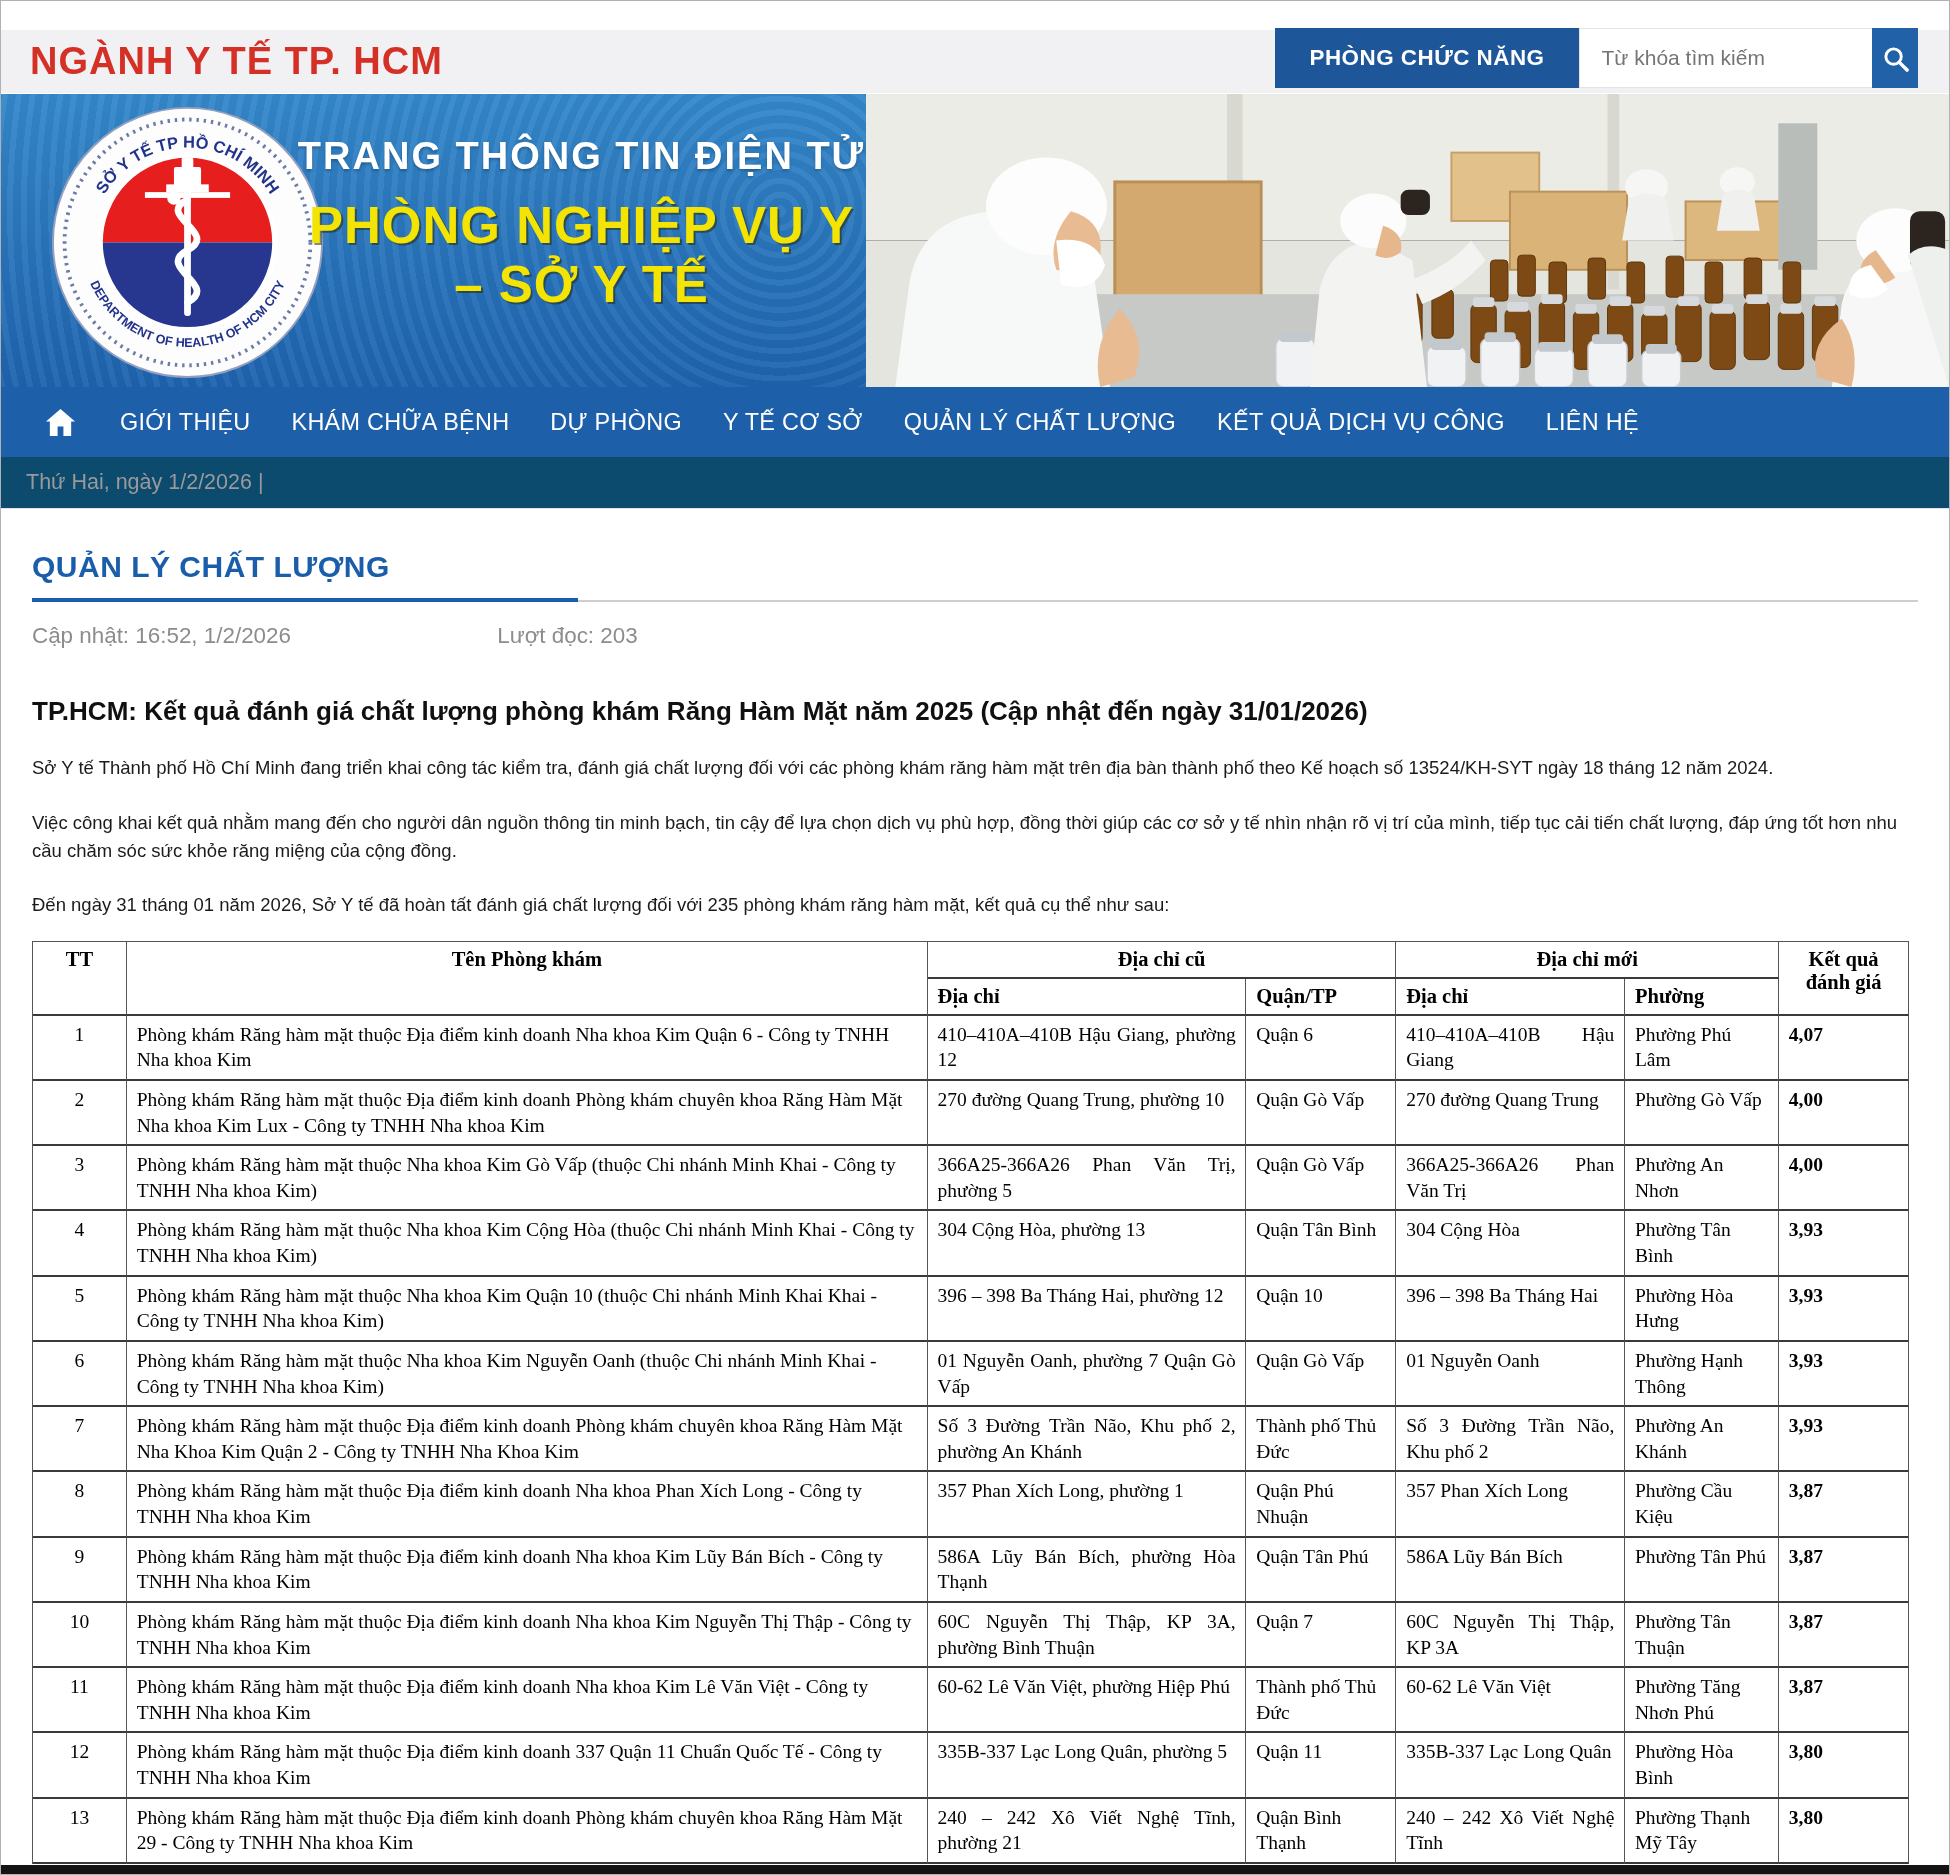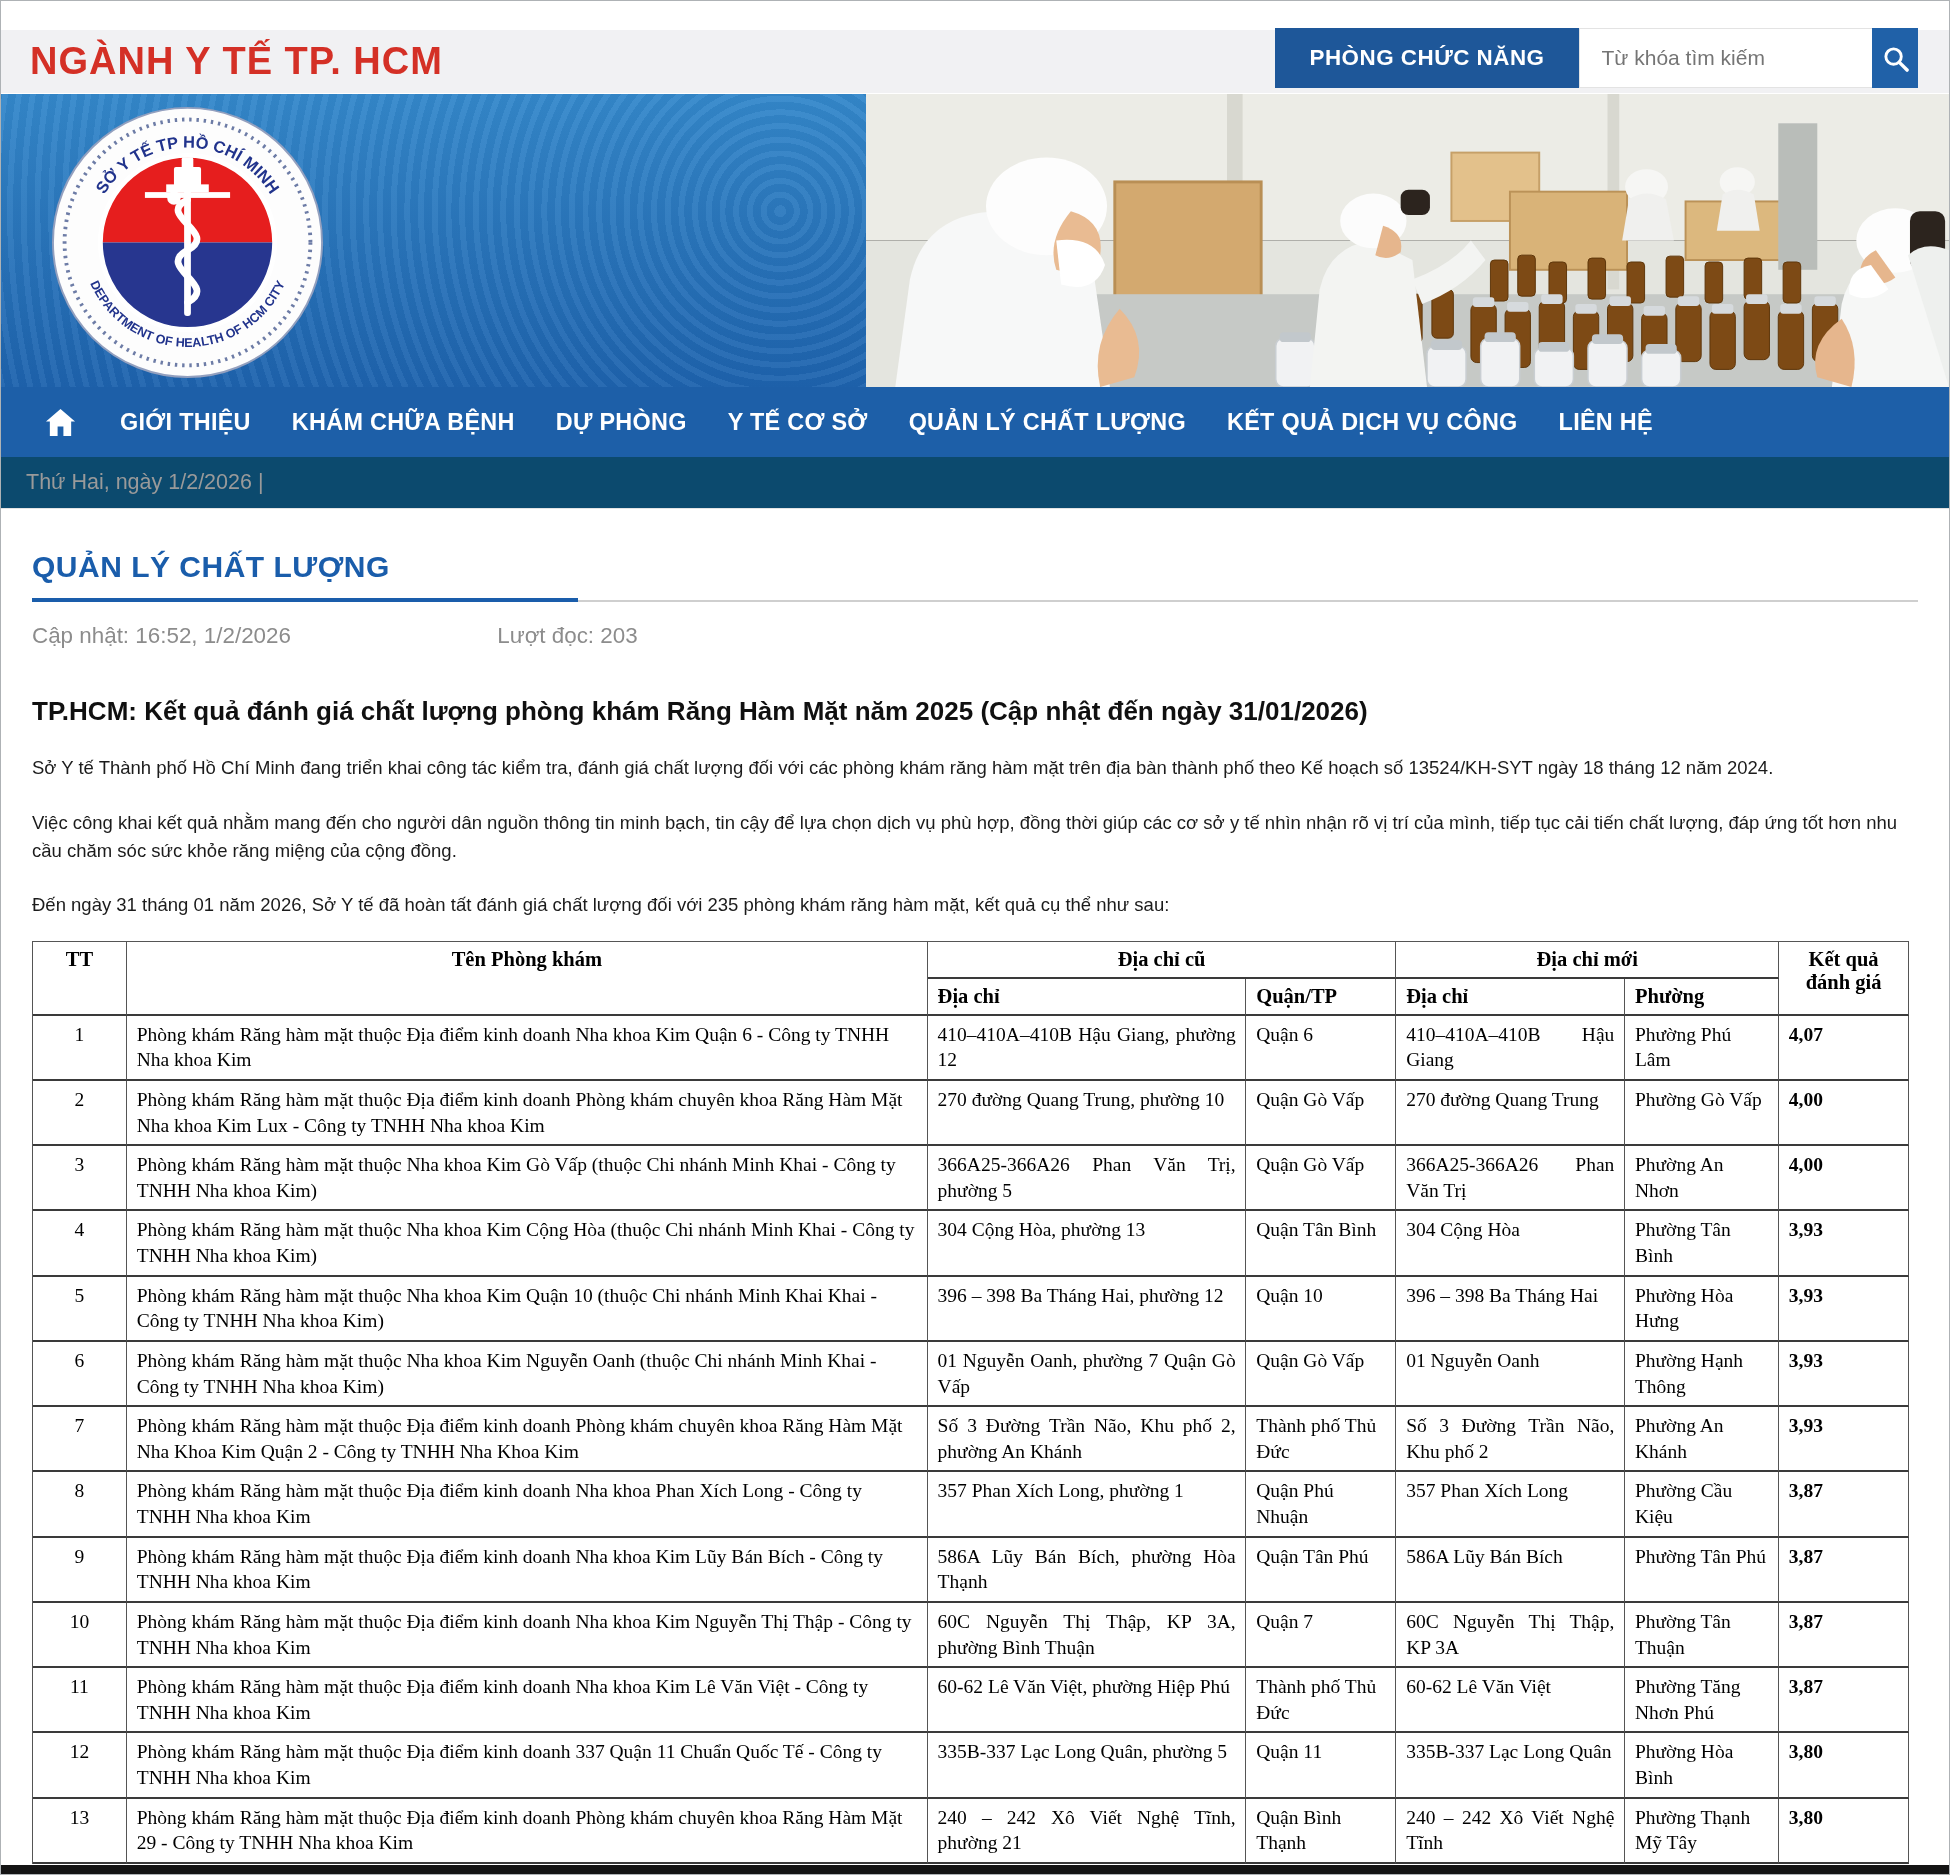--- a/index.html
+++ b/index.html
@@ -32,21 +32,21 @@
   .banner-titles { position:absolute; left:293px; top:0; width:575px; height:100%; text-align:center; }
   .banner-line1 { margin-top:41px; color:#fff; font-size:38px; font-weight:bold; letter-spacing:2px;
                   text-shadow:0 2px 2.9px rgba(0,0,0,.25); }
   .banner-line2 { margin-top:17.6px; color:#f3e403; font-size:51px; font-weight:bold; letter-spacing:1px;
                   text-shadow:2px 2px 0 rgba(40,40,10,.55); }
   .banner-photo { position:absolute; top:0; right:0; width:1083px; height:293px; }
 
   
   .nav { height:70px; background:#1d5fa8; display:flex; align-items:center; padding-left:43px; }
   .nav-home { display:flex; align-items:center; margin-right:43px; cursor:pointer; }
-  .nav-item { color:#fff; font-size:23.4px; font-weight:bold; margin-right:41px;
+  .nav-item { color:#fff; font-size:23.4px; font-weight:normal; margin-right:41px;
               letter-spacing:0.3px; cursor:pointer; white-space:nowrap; }
 
   
   .datebar { height:52px; background:#0c4a6e; border-bottom:1px solid #e4e4e4;
              display:flex; align-items:center; padding-left:25px;
              color:#9a9a9a; font-size:21.5px; }
 
   
   .content { padding:0 31px; }
   .section-title-row { margin-top:41px; border-bottom:2px solid #cfcfcf; }
@@ -129,20 +129,24 @@
         <circle cx="126" cy="98" r="7" fill="#ffffff"></circle>
         <text font-family="Liberation Sans, sans-serif" font-size="17" font-weight="bold" fill="#21338c">
           <textPath href="#arcTop" startOffset="50%" text-anchor="middle">SỞ Y TẾ TP HỒ CHÍ MINH</textPath>
         </text>
         <text font-family="Liberation Sans, sans-serif" font-size="13" font-weight="bold" fill="#21338c">
           <textPath href="#arcBot" startOffset="50%" text-anchor="middle">DEPARTMENT OF HEALTH OF HCM CITY</textPath>
         </text>
       </svg>
     </div>
 
+    <div class="banner-titles">
+      <div class="banner-line1">TRANG THÔNG TIN ĐIỆN TỬ</div>
+      <div class="banner-line2">PHÒNG NGHIỆP VỤ Y – SỞ Y TẾ</div>
+    </div>
 
     <svg class="banner-photo" viewBox="0 0 1110 300" preserveAspectRatio="none">
       <rect x="0" y="0" width="1110" height="300" fill="#e4e5df"></rect>
       <rect x="0" y="0" width="1110" height="150" fill="#ececе6"></rect>
       <rect x="0" y="0" width="1110" height="150" fill="#ecece6"></rect>
       <rect x="370" y="0" width="16" height="210" fill="#d8d8d0"></rect>
       <rect x="760" y="0" width="12" height="200" fill="#d8d8d0"></rect>
 
       <rect x="255" y="90" width="150" height="120" fill="#d3a96f" stroke="#b98f55" stroke-width="3"></rect>
       <rect x="600" y="60" width="90" height="70" fill="#e3c18b" stroke="#c6a068" stroke-width="2"></rect>

